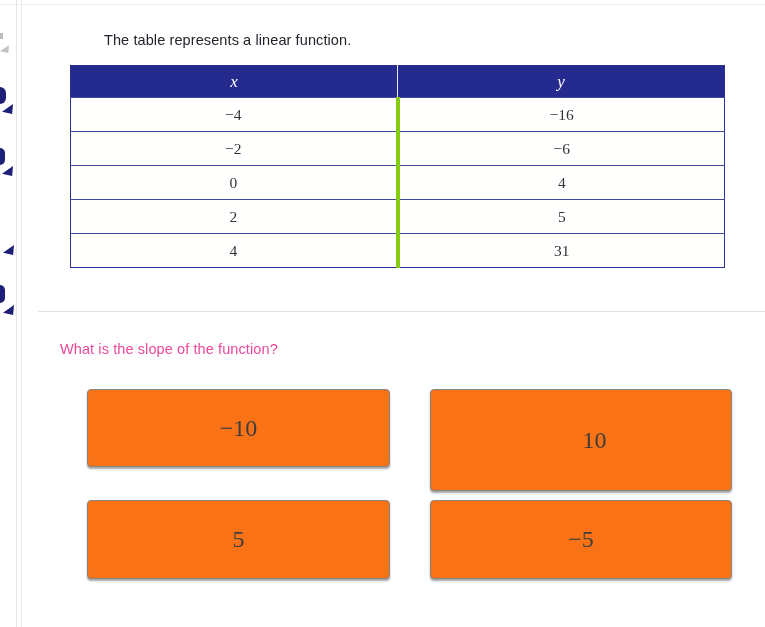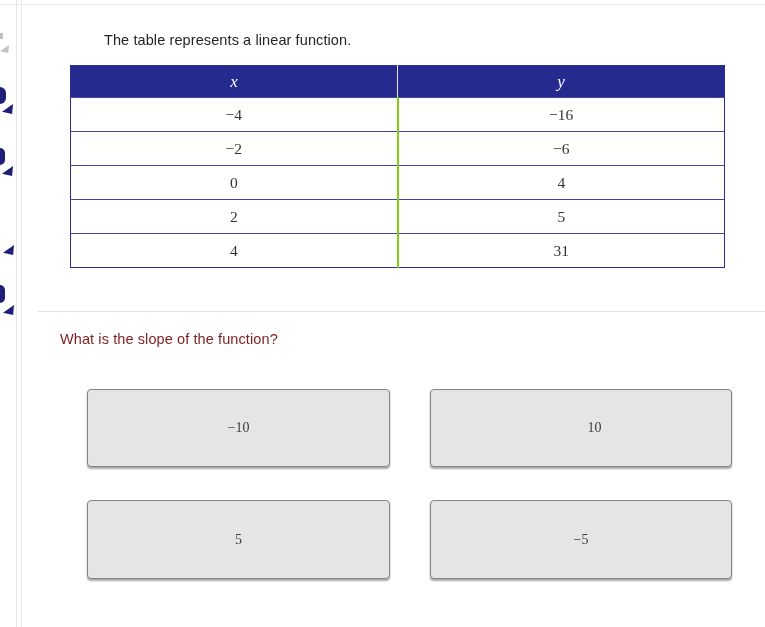--- a/index.html
+++ b/index.html
@@ -51,45 +51,45 @@
   }
   .fn-table th + th { border-left: 1px solid #e8e8f4; }
   .fn-table th .math-it { font-style: italic; }
   .fn-table td {
     height: 34px; text-align: center; vertical-align: middle;
     font-family: "Liberation Serif", "DejaVu Serif", serif;
     font-size: 15.5px; color: #333333;
     border-top: 1px solid #4347a0;
     background: #fffffe;
   }
-  .fn-table td + td { border-left: 2px solid #84cc16; margin-top: 16px; }
+  .fn-table td + td { border-left: 4px solid #84cc16; margin-top: 16px; }
 
   .section-divider {
     position: absolute; left: 38px; top: 311px; width: 727px; height: 1px;
     background: #e3e3e3;
   }
 
   .prompt-text {
-    position: absolute; left: 60px; top: 331px;
-    font-size: 14.5px; letter-spacing: 0.1px; color: #7f1d1d;
+    position: absolute; left: 60px; top: 341px;
+    font-size: 14.5px; letter-spacing: 0.1px; color: #ec4899;
   }
 
   .choice {
     position: absolute;
-    background: #e5e5e5;
+    background: #f97316;
     border: 1.5px solid #848484;
     border-radius: 4px;
     box-shadow: 0 2px 2px rgba(0,0,0,0.35);
     font-family: "Liberation Serif", "DejaVu Serif", serif;
-    font-size: 14px; color: #3d3d3d;
+    font-size: 24px; color: #3d3d3d;
     display: flex; align-items: center; justify-content: center;
     cursor: pointer;
   }
   .choice-1 { left: 87px;  top: 389px; width: 303px; height: 78px; }
-  .choice-2 { left: 430px; top: 389px; width: 302px; height: 78px; padding-left: 27px; }
+  .choice-2 { left: 430px; top: 389px; width: 302px; height: 102px; padding-left: 27px; }
   .choice-3 { left: 87px;  top: 500px; width: 303px; height: 79px; }
   .choice-4 { left: 430px; top: 500px; width: 302px; height: 79px; }
 </style>
 </head>
 <body>
 
 <div class="top-line"></div>
 
 <div class="left-rail">
   <div class="frag frag-gray" style="left:0; top:33px; width:3px; height:6px;"></div>

